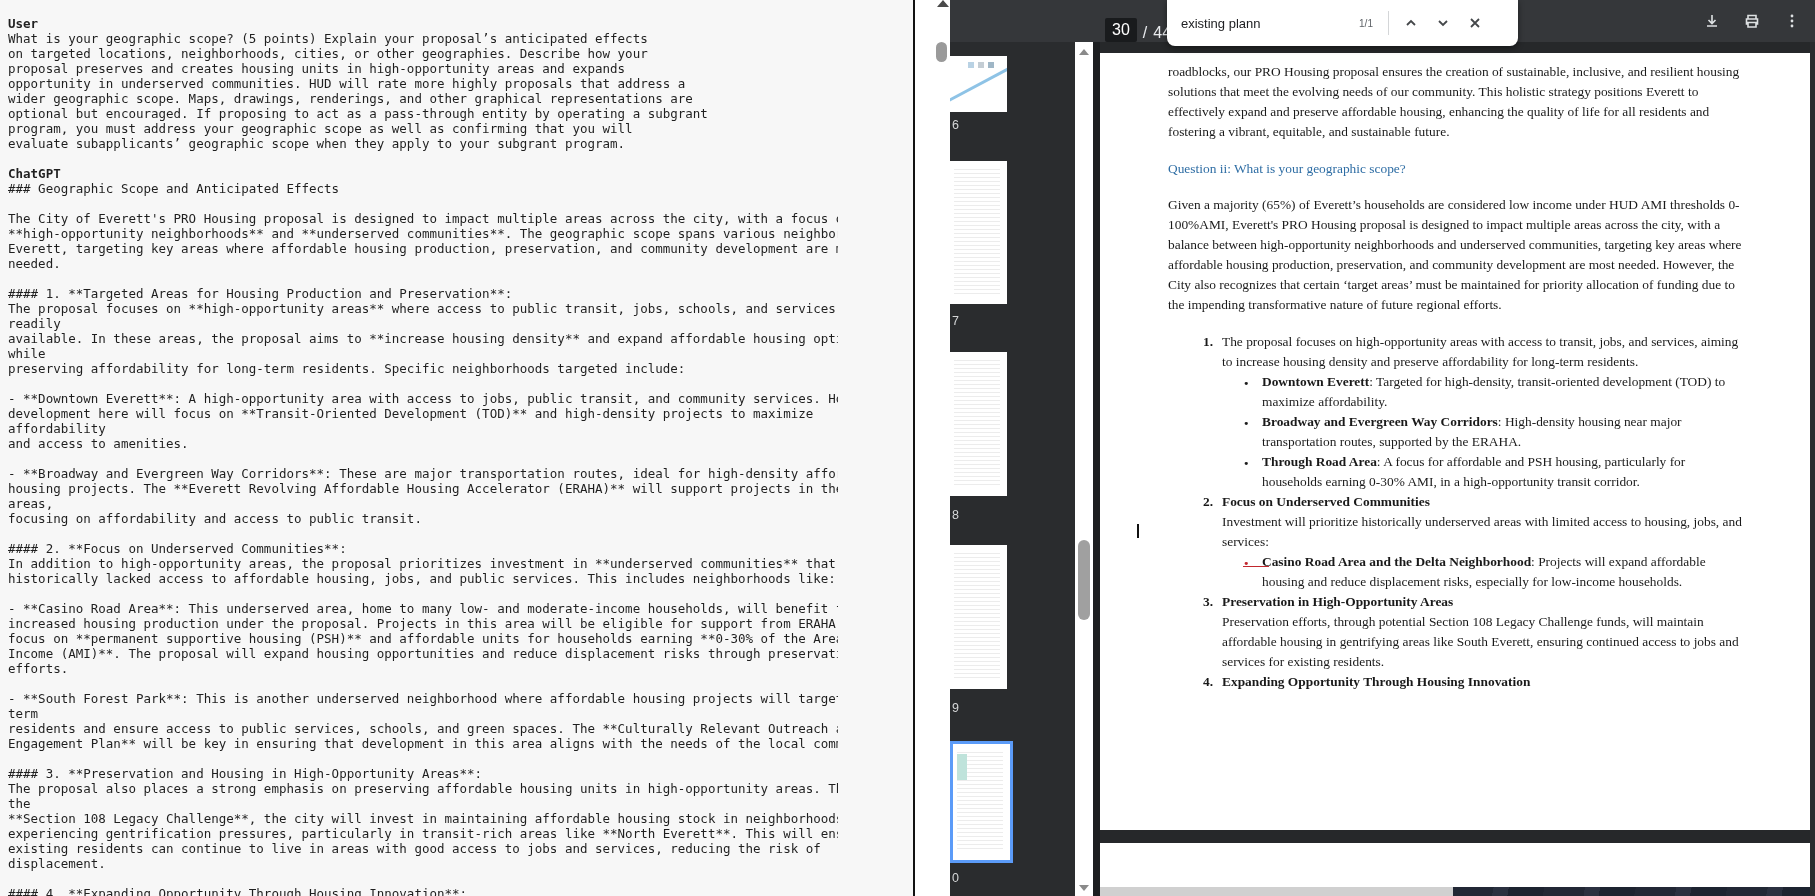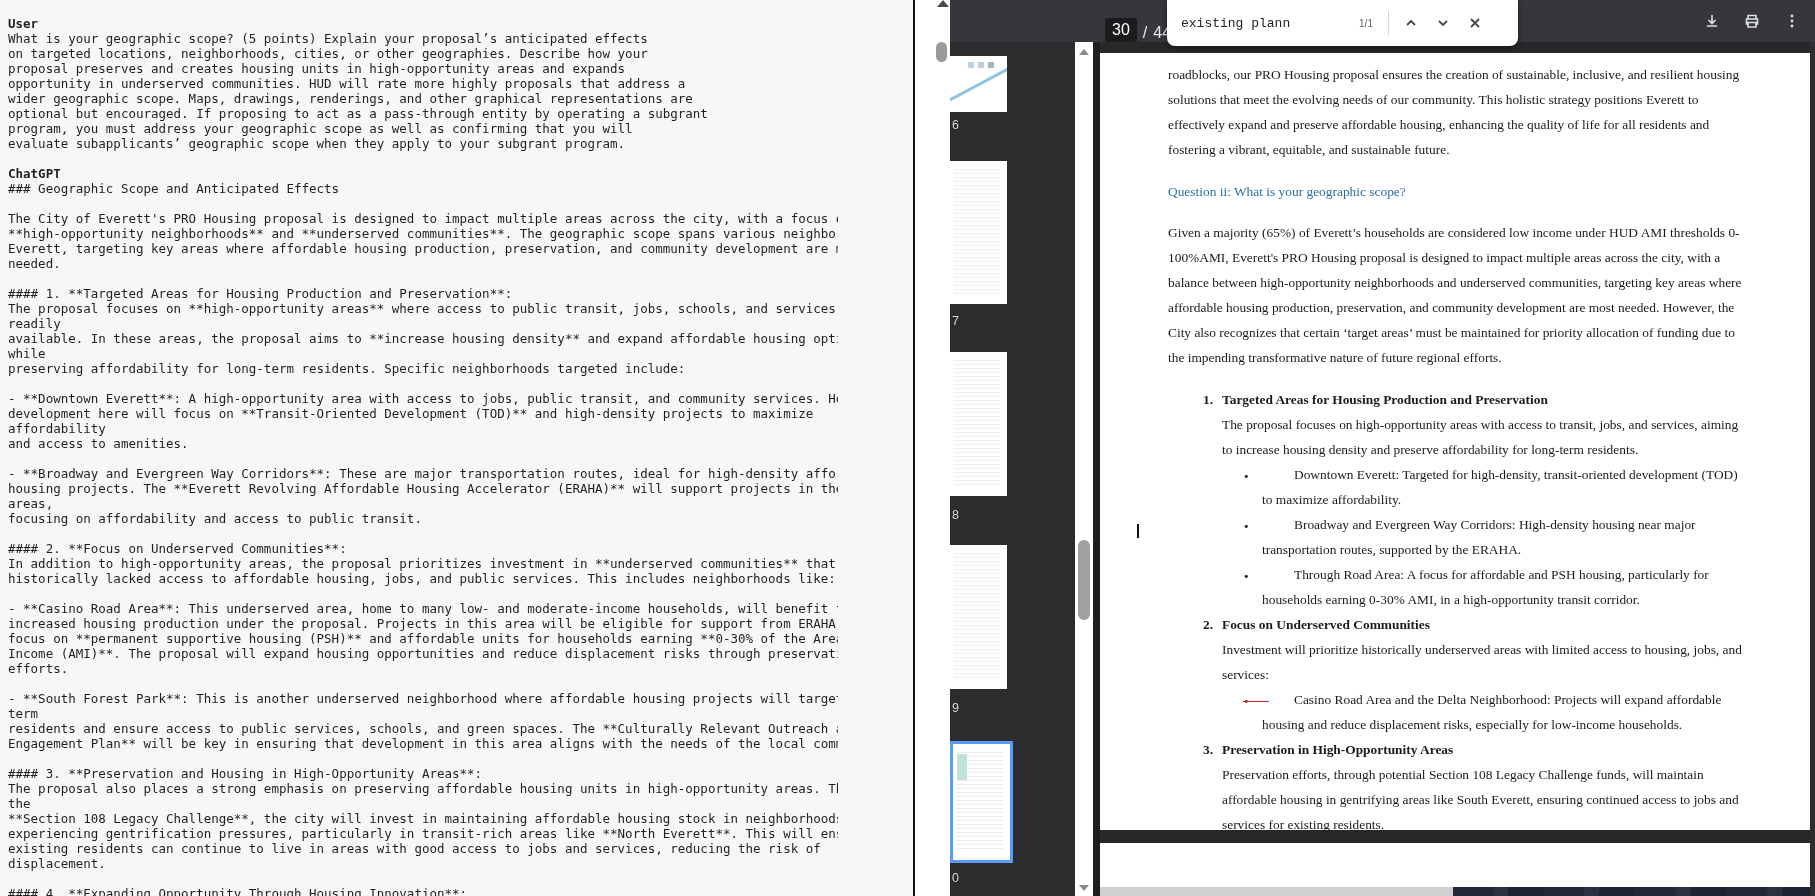--- a/index.html
+++ b/index.html
@@ -31,21 +31,21 @@
     color:#e8eaed; font-size:16px; }
   #page-num-box { background:#191b1d; color:#fff; padding:3px 7px; border-radius:2px; min-width:24px; text-align:center; }
   #toolbar-actions { position:absolute; right:10px; top:0; height:42px; display:flex; align-items:center; gap:14px; }
   .tb-icon { width:26px; height:26px; display:flex; align-items:center; justify-content:center; border-radius:50%; }
   .tb-icon svg { stroke:#dee1e3; fill:none; stroke-width:1.6; }
 
   
   #find-bar { position:absolute; left:217px; top:0; width:351px; height:46px; background:#fff;
     border-radius:0 0 8px 8px; box-shadow:0 2px 6px rgba(0,0,0,.45); display:flex; align-items:center; z-index:5; }
   #find-input { border:none; outline:none; font-size:13px; color:#202124; width:165px; margin-left:14px;
-    font-family:Liberation Mono, monospace; background:transparent; }
+    font-family:Liberation Sans, sans-serif; background:transparent; }
   #find-count { color:#5f6368; font-size:10px; width:40px; text-align:center; }
   #find-divider { width:1px; height:24px; background:#d4d6d8; margin:0 6px 0 2px; }
   .find-btn { width:32px; height:32px; display:flex; align-items:center; justify-content:center; border-radius:50%; }
   .find-btn svg { stroke:#44474a; fill:none; stroke-width:1.8; }
 
   
   #thumb-sidebar { position:absolute; left:0; top:42px; width:125px; height:854px; background:#2a2c2e; overflow:hidden; }
   .thumb-item { position:absolute; left:0; width:60px; }
   .thumb-page { position:absolute; left:0; width:57px; background:#fff;
     background-image:repeating-linear-gradient(#ececec 0 1px, transparent 1px 4px);
@@ -73,34 +73,34 @@
   #doc-area { position:absolute; left:150px; top:42px; width:710px; height:854px; background:#26282a; }
   #page-30 { position:absolute; left:0; top:11px; width:710px; height:777px; background:#fff; }
   #page-31 { position:absolute; left:0; top:801px; width:710px; height:44px; background:#fff; }
   #h-scroll { position:absolute; left:0; top:845px; width:710px; height:9px; background:#222835; }
   #h-scroll-thumb { position:absolute; left:0; top:0; width:353px; height:9px; background:#d0d0d0; }
   #h-scroll-track-art { position:absolute; left:353px; top:0; right:0; height:9px;
     background:repeating-linear-gradient(100deg,#222835 0 40px,#2b3140 40px 55px,#1d2330 55px 90px); }
   #right-scroll { position:absolute; right:0; top:42px; width:5px; height:854px; background:#2b2d2f; }
 
   
-  #page-30 { font-family:"Liberation Serif",serif; font-size:13.4px; line-height:25px; color:#1a1a1a; }
+  #page-30 { font-family:"Liberation Serif",serif; font-size:13.4px; line-height:20px; color:#1a1a1a; }
   #pdf-text { position:absolute; left:68px; top:9px; width:580px; }
   .pdf-para { margin-bottom:16.6px; }
   #question-heading { color:#2e6da4; margin-bottom:16.6px; }
   #pdf-list { margin-left:35px; }
   .pdf-item { display:flex; }
   .item-num { width:19px; font-weight:bold; flex:none; }
   .item-content { width:524px; }
   .item-title { font-weight:bold; }
   .pdf-bullet { display:flex; margin-left:21px; }
   .blt { width:19px; flex:none; font-family:"DejaVu Sans",sans-serif; font-size:11px; padding-top:2px; }
   .blt.red { color:#c1272d; border-bottom:1.5px solid #c1272d; width:26px; height:15px; margin-right:-7px; }
   .bullet-text { flex:1; }
-  .bullet-text b { font-weight:normal;margin-left:32px; }
+  .bullet-text b { font-weight:bold; }
   #page-footer { position:absolute; left:0; top:751px; width:710px; text-align:center;
     font-family:"Liberation Sans",sans-serif; font-size:10.5px; color:#3a3a3a; }
   #text-caret { position:absolute; left:37px; top:471px; width:1.5px; height:14px; background:#111; }
 </style>
 </head>
 <body>
 
 <div id="screen">
 
   <div id="left-pane">
@@ -273,21 +273,20 @@
       <div id="page-30">
         <div id="pdf-text">
           <div class="pdf-para">roadblocks, our PRO Housing proposal ensures the creation of sustainable, inclusive, and resilient housing solutions that meet the evolving needs of our community. This holistic strategy positions Everett to effectively expand and preserve affordable housing, enhancing the quality of life for all residents and fostering a vibrant, equitable, and sustainable future.</div>
           <div id="question-heading">Question ii: What is your geographic scope?</div>
           <div class="pdf-para">Given a majority (65%) of Everett’s households are considered low income under HUD AMI thresholds 0-100%AMI, Everett's PRO Housing proposal is designed to impact multiple areas across the city, with a balance between high-opportunity neighborhoods and underserved communities, targeting key areas where affordable housing production, preservation, and community development are most needed. However, the City also recognizes that certain ‘target areas’ must be maintained for priority allocation of funding due to the impending transformative nature of future regional efforts.</div>
           <div id="pdf-list">
 
               <div class="pdf-item">
                 <span class="item-num">1.</span>
                 <div class="item-content">
-                  <div class="item-title">Targeted Areas for Housing Production and Preservation</div>
                   <div class="item-body">The proposal focuses on high-opportunity areas with access to transit, jobs, and services, aiming to increase housing density and preserve affordability for long-term residents.</div>
 
                     <div class="pdf-bullet">
                       <span class="blt">•</span>
                       <div class="bullet-text"><b>Downtown Everett</b><span>: Targeted for high-density, transit-oriented development (TOD) to maximize affordability.</span></div>
                     </div>
 
                     <div class="pdf-bullet">
                       <span class="blt">•</span>
                       <div class="bullet-text"><b>Broadway and Evergreen Way Corridors</b><span>: High-density housing near major transportation routes, supported by the ERAHA.</span></div>

